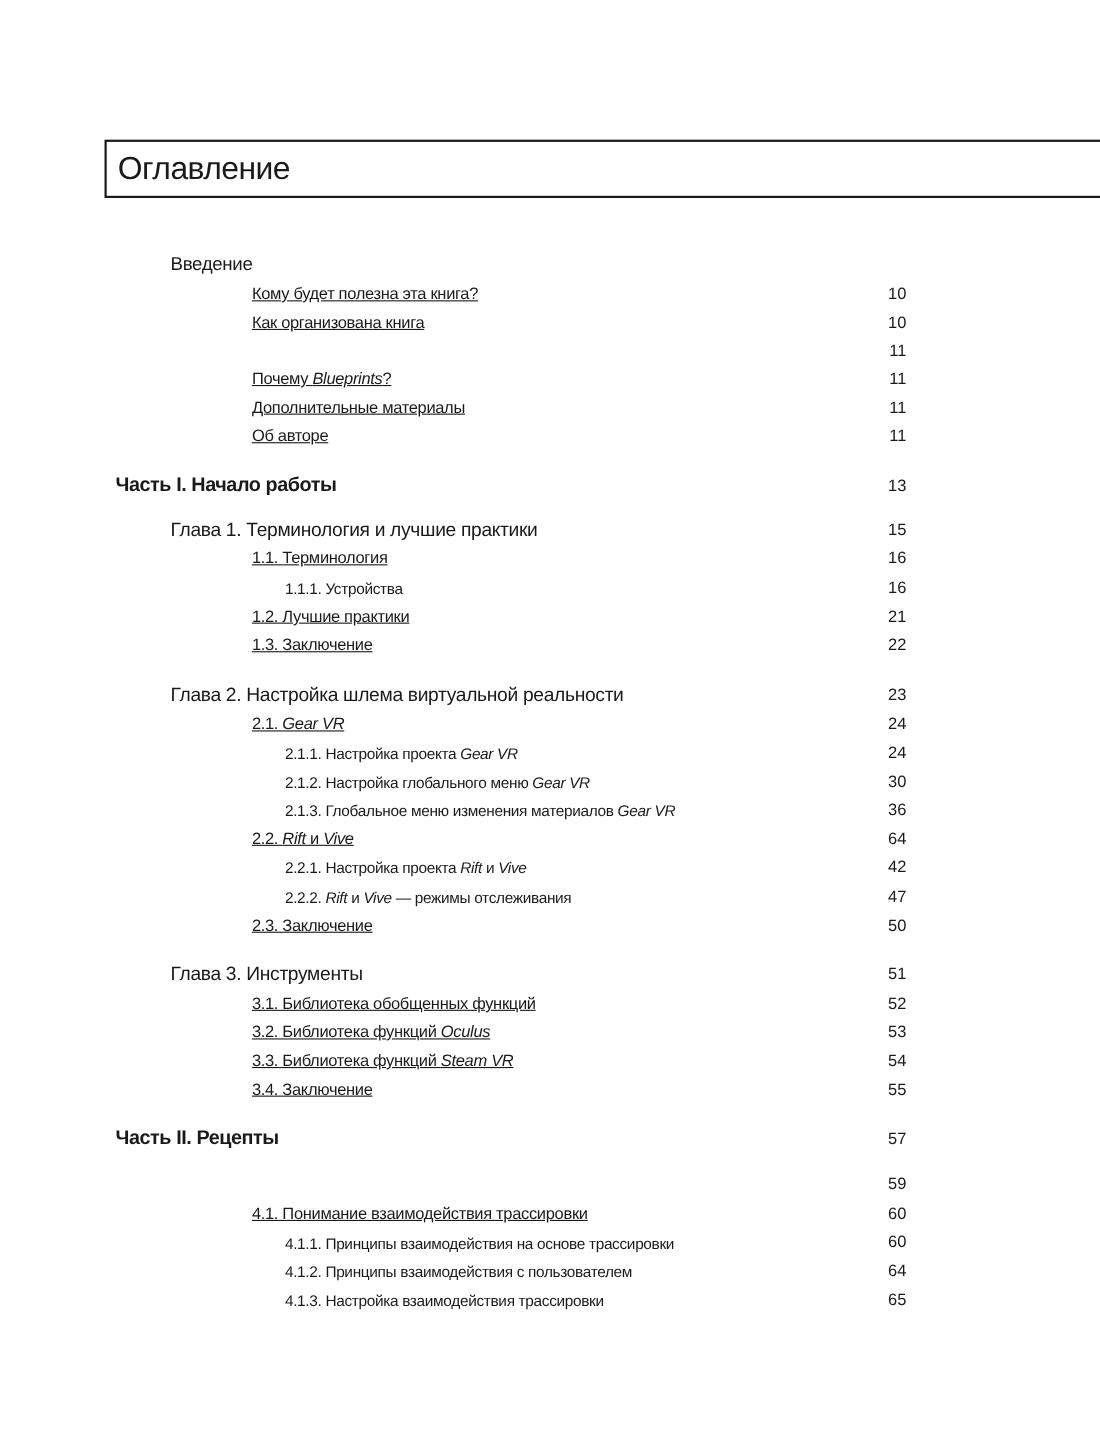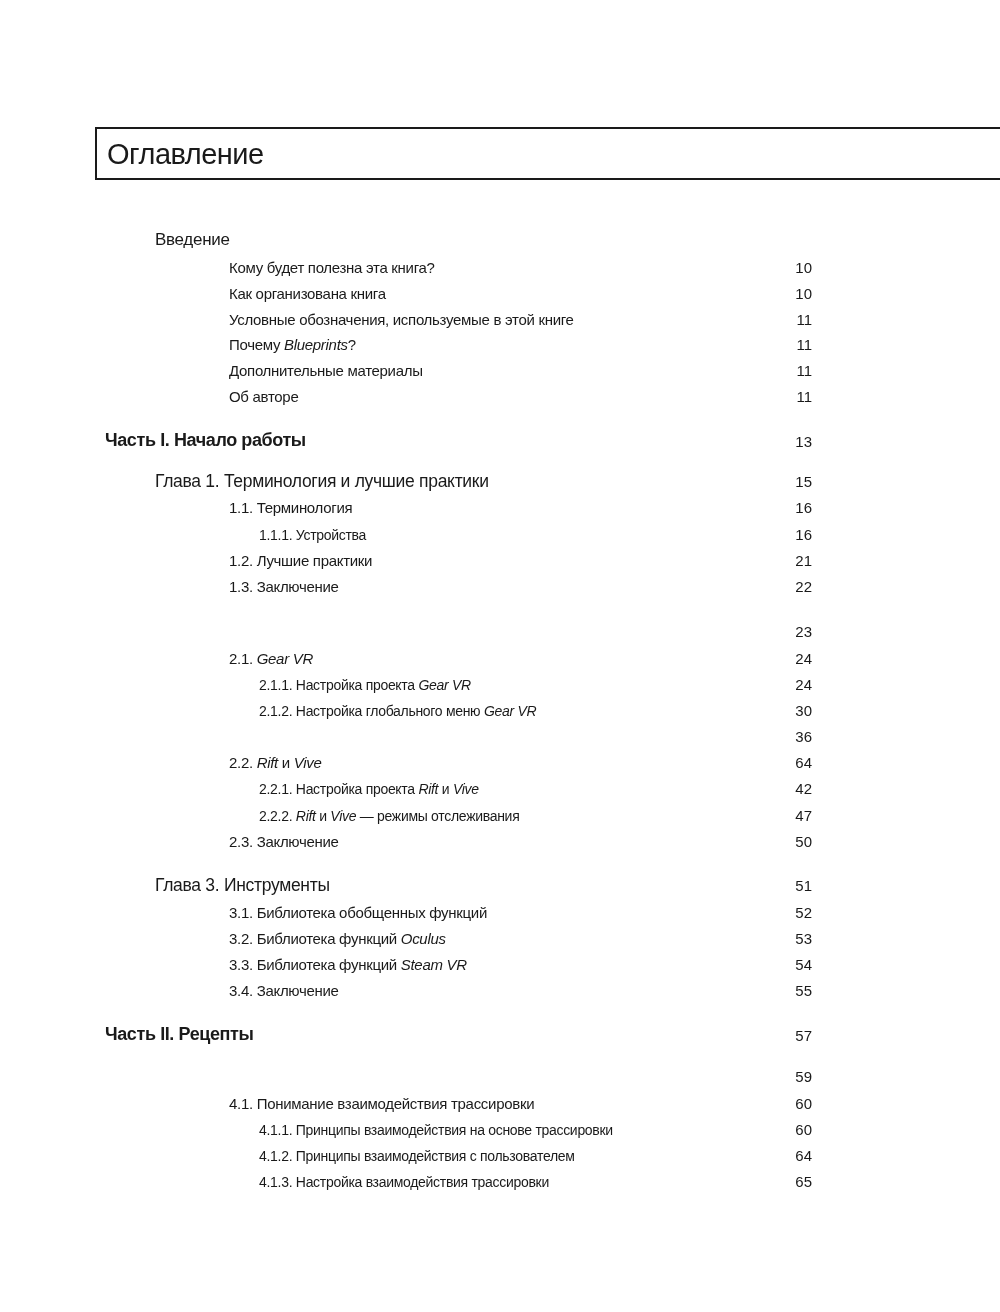--- a/index.html
+++ b/index.html
@@ -3,27 +3,27 @@
   <meta charset="utf-8">
   <style>
     html, body { margin: 0; padding: 0; background: #ffffff; }
     body { width: 1000px; height: 1312px; position: relative; overflow: hidden;
            font-family: "Liberation Sans", "DejaVu Sans", sans-serif; color: #1a1a1a; }
     .title-box { position: absolute; left: 95px; top: 127px; width: 920px; height: 53px;
                  border: 2px solid #1a1a1a; box-sizing: border-box; }
     .title-text { position: absolute; left: 10px; top: 9px; font-size: 29px; letter-spacing: -0.5px; color: #1a1a1a; }
     .row { position: absolute; left: 0; width: 1000px; height: 24px; }
     .row .label { position: absolute; white-space: nowrap; letter-spacing: -0.3px; }
-    .row .page { position: absolute; right: 188px; text-align: right; white-space: nowrap; }
+    .row .page { position: absolute; right: 176px; text-align: right; white-space: nowrap; }
     .lvl-intro .label { left: 155px; font-size: 17px; top: 2px; }
     .lvl-part .label { left: 105px; font-size: 18px; font-weight: bold; top: 2px; letter-spacing: -0.4px; }
     .lvl-part .page { font-size: 15px; top: 5px; }
     .lvl-ch .label { left: 155px; font-size: 17.5px; top: 2px; }
     .lvl-ch .page { font-size: 15px; top: 4px; }
-    .lvl-1 .label { left: 229px; font-size: 15px; top: 4px; }
+    .lvl-1 .label { left: 229px; font-size: 15px; top: 4px; text-decoration: underline; }
     .lvl-1 .page { font-size: 15px; top: 4px; }
     .lvl-2 .label { left: 259px; font-size: 14px; top: 5px; }
     .lvl-2 .page { font-size: 15px; top: 4px; }
     i { font-style: italic; }
   </style>
 </head>
 <body>
 
 <div class="title-box">
   <span class="title-text">Оглавление</span>
@@ -36,21 +36,20 @@
   </div>
   <div class="row lvl-1" style="top:255px">
     <span class="label">Кому будет полезна эта книга?</span>
     <span class="page">10</span>
   </div>
   <div class="row lvl-1" style="top:281px">
     <span class="label">Как организована книга</span>
     <span class="page">10</span>
   </div>
   <div class="row lvl-1" style="top:307px">
-    <span class="label">Условные обозначения, используемые в этой книге</span>
     <span class="page">11</span>
   </div>
   <div class="row lvl-1" style="top:332px">
     <span class="label"><span>Почему </span><i>Blueprints</i><span>?</span></span>
     <span class="page">11</span>
   </div>
   <div class="row lvl-1" style="top:358px">
     <span class="label">Дополнительные материалы</span>
     <span class="page">11</span>
   </div>
@@ -79,35 +78,37 @@
   <div class="row lvl-1" style="top:548px">
     <span class="label">1.2. Лучшие практики</span>
     <span class="page">21</span>
   </div>
   <div class="row lvl-1" style="top:574px">
     <span class="label">1.3. Заключение</span>
     <span class="page">22</span>
   </div>
 
   <div class="row lvl-ch" style="top:619px">
+    <span class="label">Глава 2. Настройка шлема виртуальной реальности</span>
     <span class="page">23</span>
   </div>
   <div class="row lvl-1" style="top:646px">
     <span class="label"><span>2.1. </span><i>Gear VR</i></span>
     <span class="page">24</span>
   </div>
   <div class="row lvl-2" style="top:672px">
     <span class="label"><span>2.1.1. Настройка проекта </span><i>Gear VR</i></span>
     <span class="page">24</span>
   </div>
   <div class="row lvl-2" style="top:698px">
     <span class="label"><span>2.1.2. Настройка глобального меню </span><i>Gear VR</i></span>
     <span class="page">30</span>
   </div>
   <div class="row lvl-2" style="top:724px">
+    <span class="label"><span>2.1.3. Глобальное меню изменения материалов </span><i>Gear VR</i></span>
     <span class="page">36</span>
   </div>
   <div class="row lvl-1" style="top:750px">
     <span class="label"><span>2.2. </span><i>Rift</i><span> и </span><i>Vive</i></span>
     <span class="page">64</span>
   </div>
   <div class="row lvl-2" style="top:776px">
     <span class="label"><span>2.2.1. Настройка проекта </span><i>Rift</i><span> и </span><i>Vive</i></span>
     <span class="page">42</span>
   </div>

